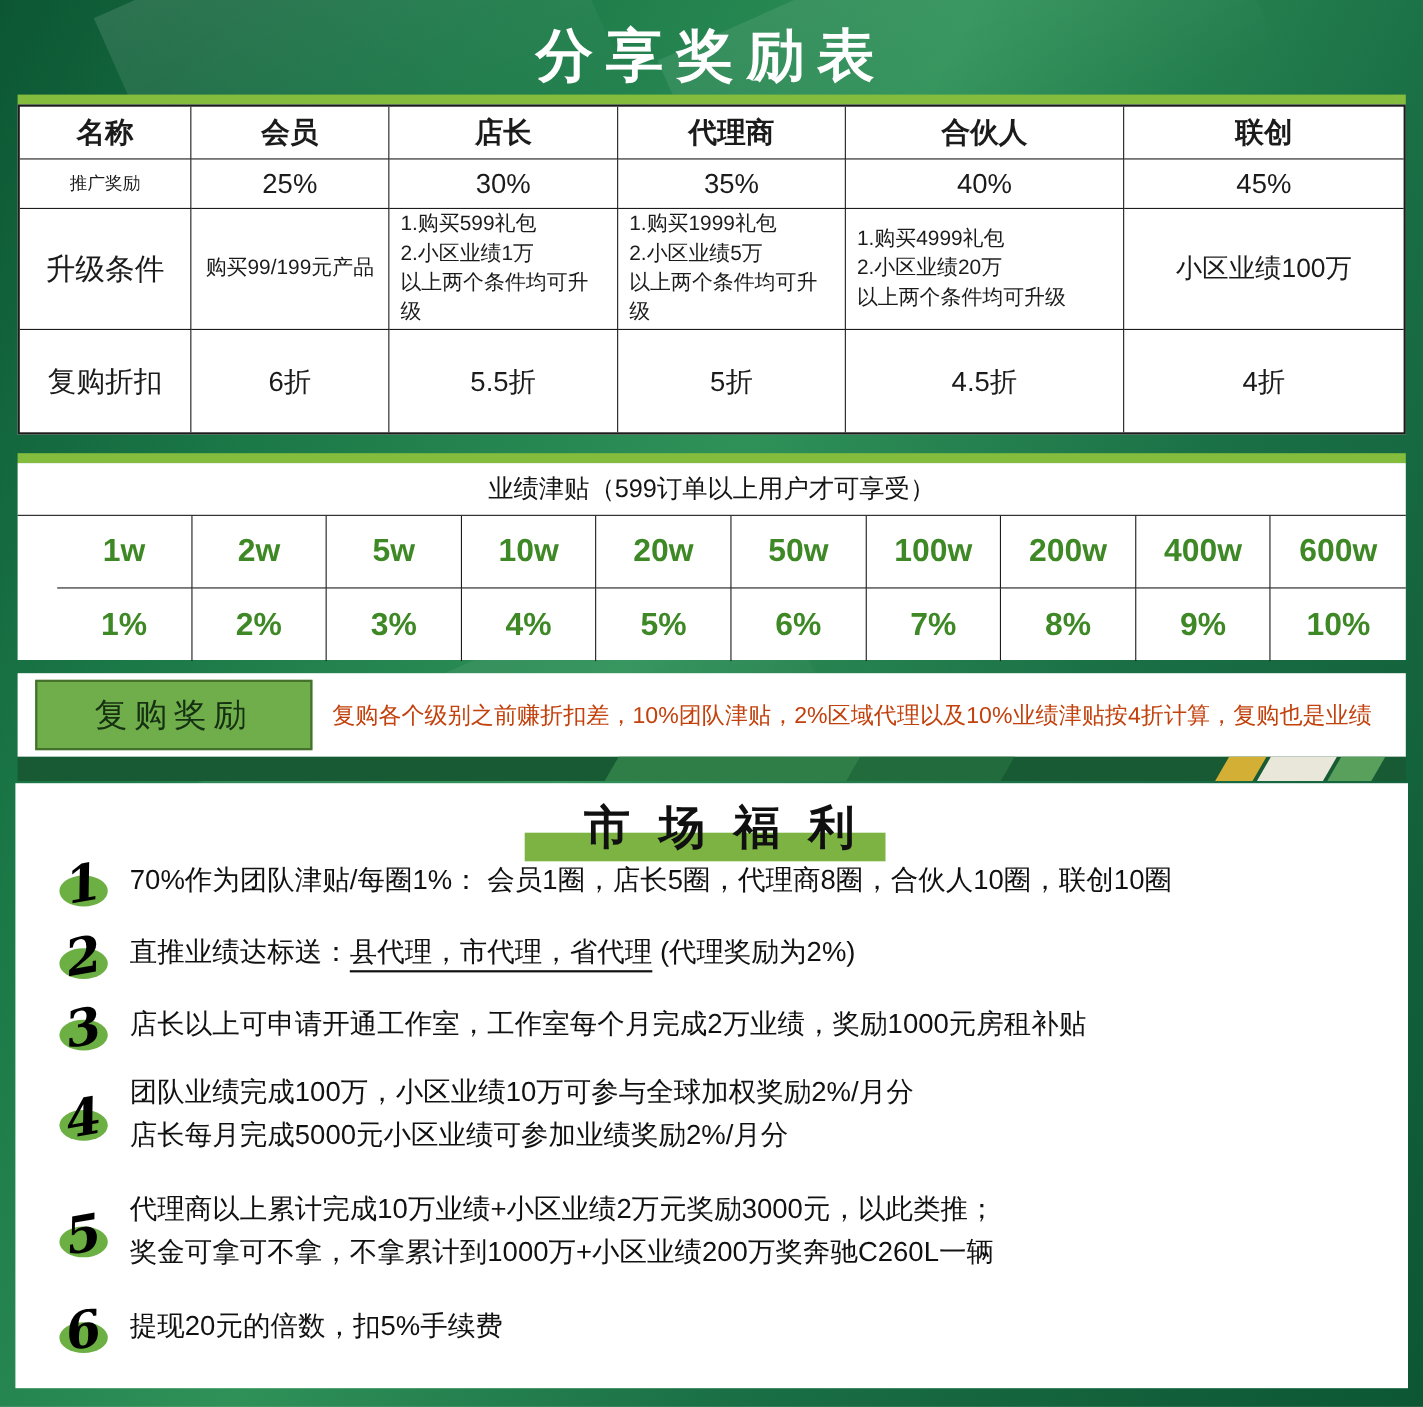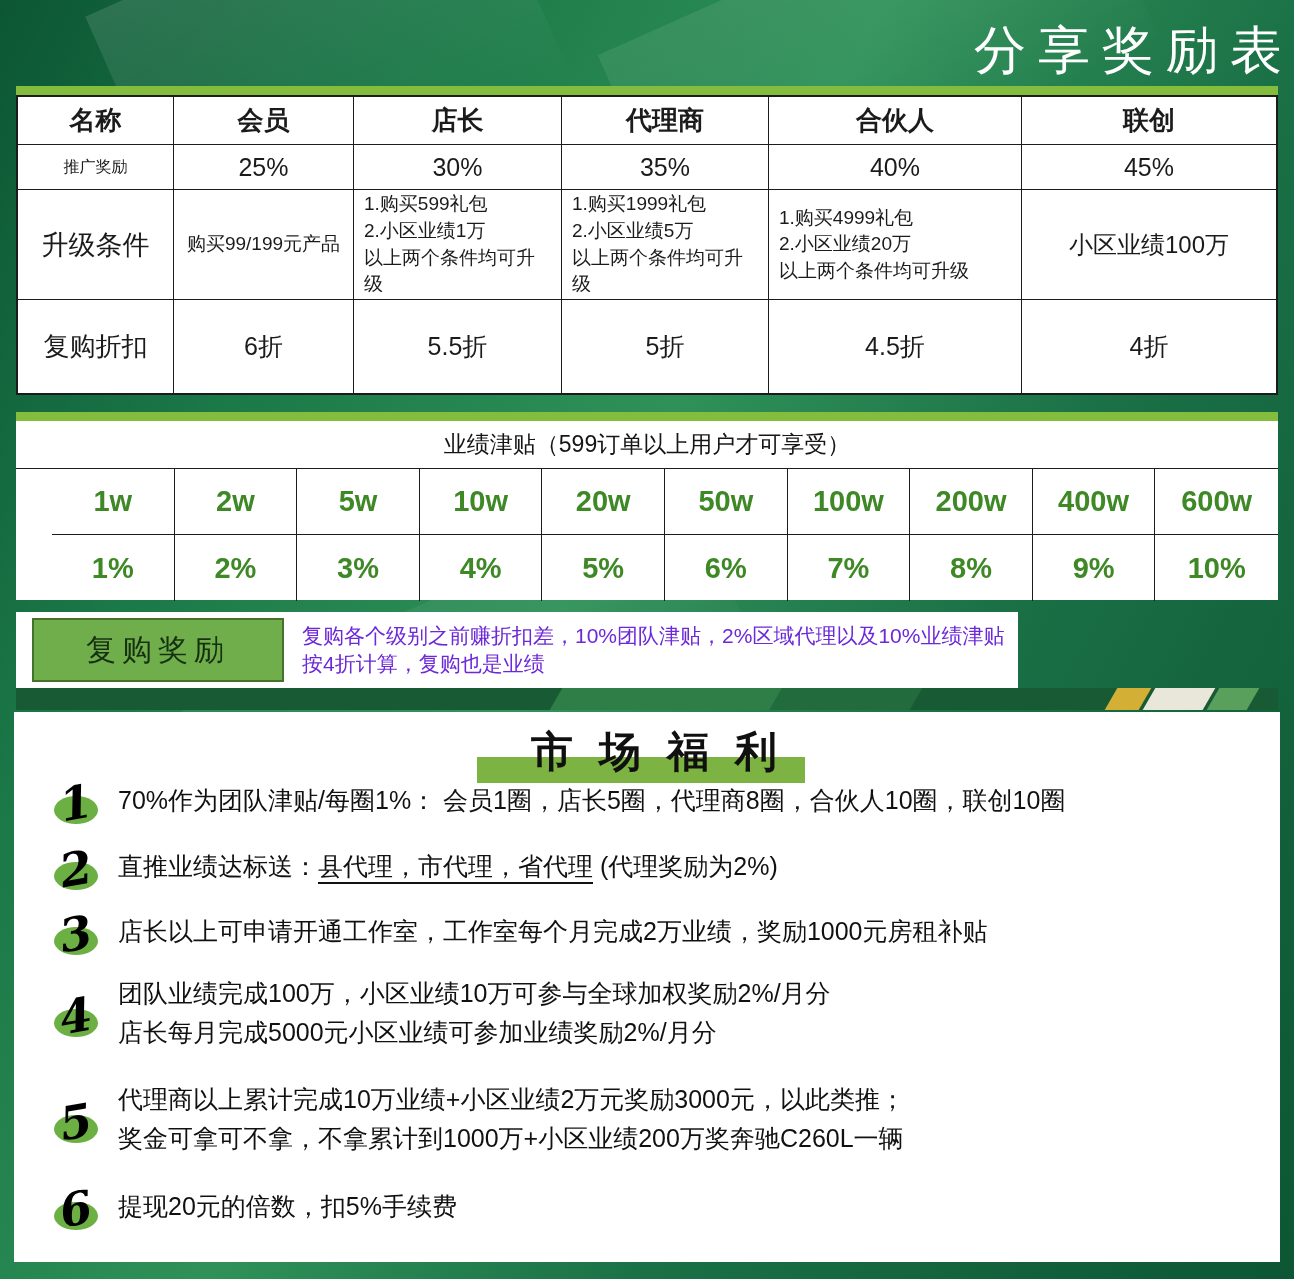--- a/index.html
+++ b/index.html
@@ -8,21 +8,21 @@
     position:relative; width:1294px; height:1279px; overflow:hidden;
     background: linear-gradient(118deg, #0c5634 0%, #1b7847 22%, #2f9158 45%, #1a6f45 68%, #0c5634 100%);
   }
   .streak { position:absolute; transform:rotate(-24deg); background:linear-gradient(180deg, rgba(255,255,255,0.12), rgba(255,255,255,0)); pointer-events:none; }
   .s1 { left:120px; top:-80px; width:420px; height:260px; }
   .s2 { left:620px; top:-60px; width:520px; height:220px; opacity:.7; }
   .s3 { left:60px; top:620px; width:700px; height:220px; opacity:.5; }
 
   .poster-title {
     position:absolute; top:16px; left:0; width:100%;
-    text-align:right; color:#ffffff; font-size:52px; font-weight:400; letter-spacing:12px;
+    text-align:center; color:#ffffff; font-size:52px; font-weight:700; letter-spacing:12px;
   }
 
   .accent-bar { position:absolute; left:16px; width:1262px; height:9px; background:#84bd3e; }
   .top-accent { top:86px; }
   .allow-accent { top:412px; }
 
   
   .levels-table {
     position:absolute; left:16px; top:95px; width:1262px; height:300px;
     background:#ffffff; border:2px solid #1c1c1c;
@@ -51,28 +51,28 @@
     border-top:1.5px solid #1c1c1c;
     padding-left:36px;
   }
   .acell { border-right:1.5px solid #1c1c1c; border-bottom:1.5px solid #1c1c1c;
            display:flex; align-items:center; justify-content:center;
            font-size:29px; font-weight:700; color:#3e8826; }
   .acell.lastcol { border-right:none; }
   .acell.lastrow { border-bottom:none; }
 
   
-  .repurchase-panel { position:absolute; left:16px; top:612px; width:1002px; height:76px; background:#ffffff; display:flex; align-items:center; }
+  .repurchase-panel { position:absolute; left:16px; top:612px; width:1262px; height:76px; background:#ffffff; display:flex; align-items:center; }
   .repurchase-label {
     margin-left:16px; width:252px; height:64px; flex:none;
     background:#6fae4b; border:2px solid #44722d;
     display:flex; align-items:center; justify-content:center;
     font-size:30px; letter-spacing:6px; color:#163012;
   }
-  .repurchase-desc { flex:1; padding:0 12px 0 18px; font-size:21px; color:#6d28d9; }
+  .repurchase-desc { flex:1; padding:0 12px 0 18px; font-size:21px; color:#c2410c; }
 
   .fragment-strip { position:absolute; left:16px; top:688px; width:1262px; height:22px; background:#185a33; overflow:hidden; }
   .frag { position:absolute; top:-4px; height:30px; transform:skewX(-30deg); }
   .f1 { left:540px; width:220px; background:#2f7d47; }
   .f2 { left:1095px; width:34px; background:#d4af35; }
   .f3 { left:1133px; width:60px; background:#e9e7da; }
   .f4 { left:1197px; width:40px; background:#58a05c; }
   .f5 { left:760px; width:140px; background:#226b3c; }
 
   

